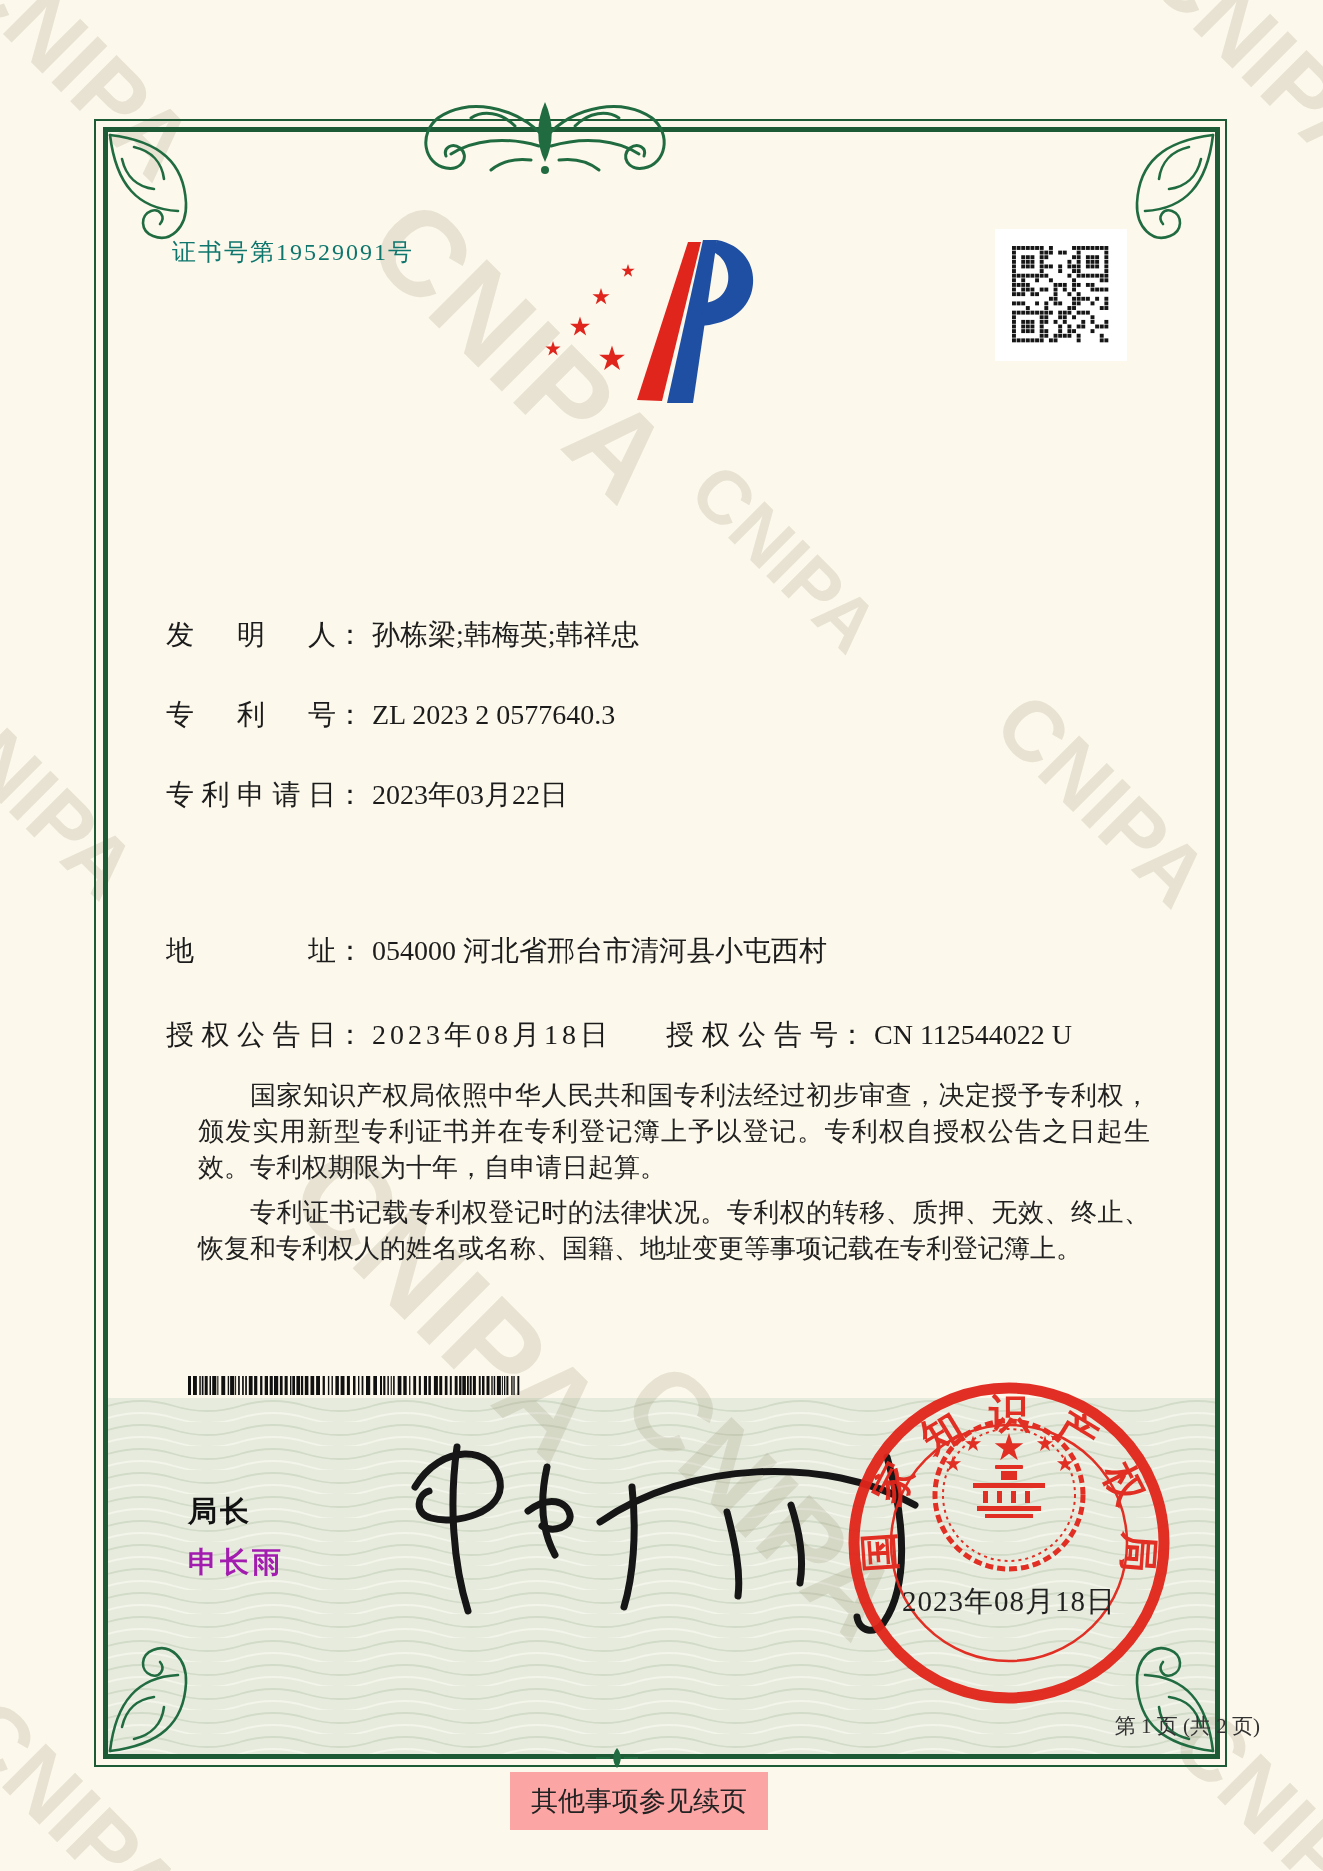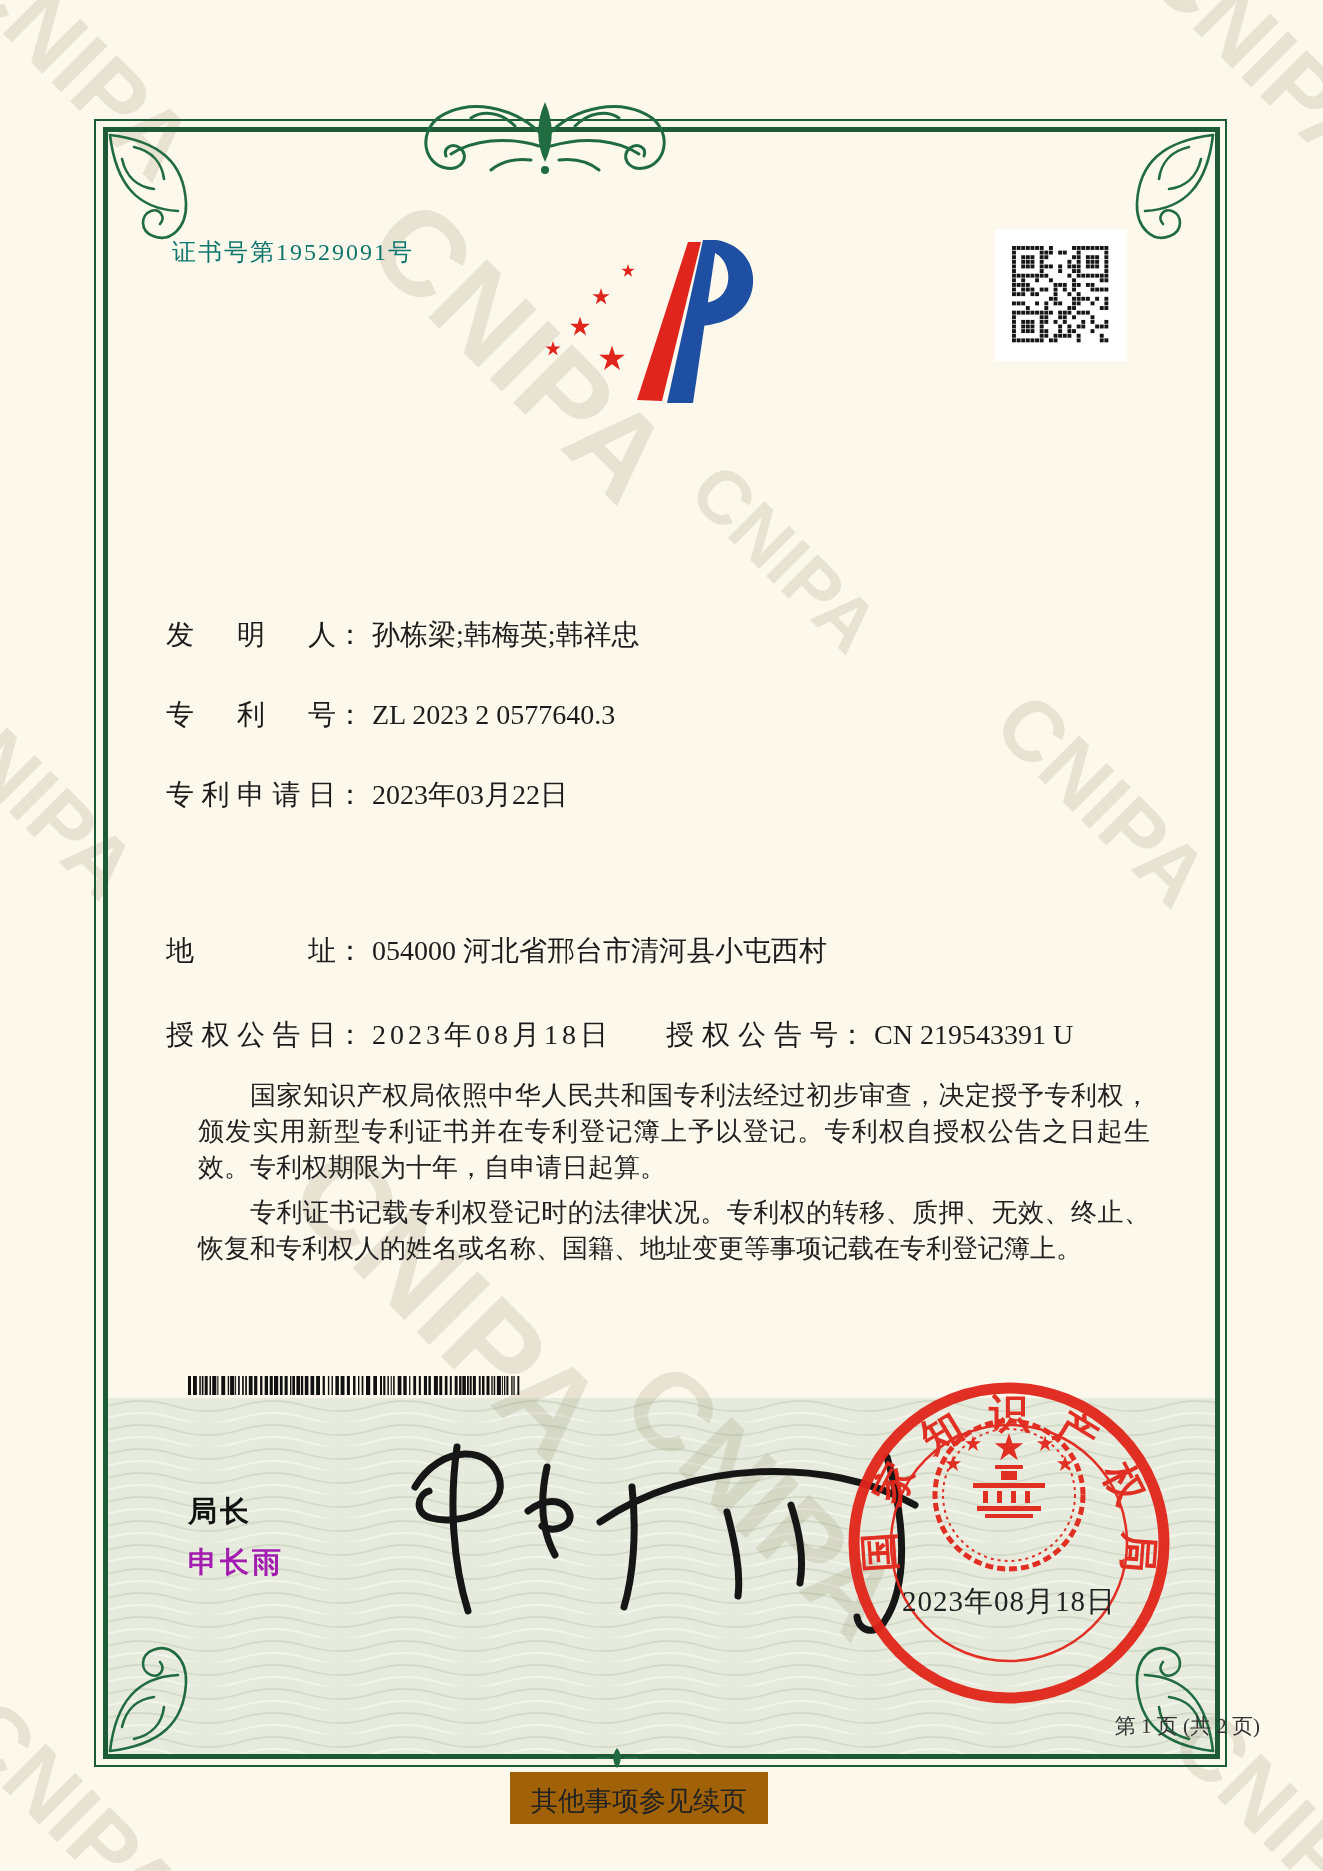--- a/index.html
+++ b/index.html
@@ -29,21 +29,21 @@
   .sp{letter-spacing:4px}
   .paras{left:190px;top:1070px;width:968px;font-size:26px;line-height:36px;text-align:justify;color:#222}
   .paras p{margin:8px;text-indent:52px}
   .paras p+p{margin-top:9px}
   .barcode{left:188px;top:1376px}
   .director-title{left:188px;top:1492px;font-family:var(--sans);font-weight:700;font-size:29px;letter-spacing:3px;color:#111}
   .director-name{left:188px;top:1543px;font-family:var(--sans);font-weight:700;font-size:29px;letter-spacing:3px;color:#a21caf}
   .sig{left:395px;top:1425px}
   .seal{left:839px;top:1373px;opacity:.95}
   .pagenote{left:0;top:1712px;width:1260px;text-align:right;font-size:21px;color:#333}
-  .contnote{left:510px;top:1772px;width:258px;height:52px;background:#a16207;text-align:center;font-size:27px;line-height:58px;color:#222}
+  .contnote{left:510px;top:1772px;width:258px;height:58px;background:#fca5a5;text-align:center;font-size:27px;line-height:58px;color:#222}
 </style>
 </head>
 <body style="background: rgb(252, 248, 235);">
 
 <svg class="waves" width="1107" height="356" viewBox="0 0 1107 356" preserveAspectRatio="none">
   <defs>
     <pattern id="wv" width="132" height="24" patternUnits="userSpaceOnUse">
       <path d="M0 8 Q33 -2 66 8 T132 8" fill="none" stroke="#d2dbc8" stroke-width="1.8"></path>
       <path d="M0 20 Q33 10 66 20 T132 20" fill="none" stroke="#f3f5eb" stroke-width="1.8"></path>
     </pattern>
@@ -358,21 +358,21 @@
   </div>
   <div class="frow" style="top:778px">
     <span class="flabel">专利申请日</span><span class="fcolon">：</span><span class="fvalue">2023年03月22日</span>
   </div>
   <div class="frow" style="top:934px">
     <span class="flabel">地址</span><span class="fcolon">：</span><span class="fvalue">054000 河北省邢台市清河县小屯西村</span>
   </div>
   <div class="frow" style="top:1018px">
     <span class="flabel">授权公告日</span><span class="fcolon">：</span><span class="fvalue sp">2023年08月18日</span>
     <span class="fgroup2">
-      <span class="flabel">授权公告号</span><span class="fcolon">：</span><span class="fvalue">CN 219543391 U</span>
+      <span class="flabel">授权公告号</span><span class="fcolon">：</span><span class="fvalue">CN 112544022 U</span>
     </span>
   </div>
 
   <div class="paras">
     <p>国家知识产权局依照中华人民共和国专利法经过初步审查，决定授予专利权，颁发实用新型专利证书并在专利登记簿上予以登记。专利权自授权公告之日起生效。专利权期限为十年，自申请日起算。</p>
     <p>专利证书记载专利权登记时的法律状况。专利权的转移、质押、无效、终止、恢复和专利权人的姓名或名称、国籍、地址变更等事项记载在专利登记簿上。</p>
   </div>
 
   <svg class="barcode" width="336" height="19" viewBox="0 0 336 19">
     <g id="barcode-bars">

